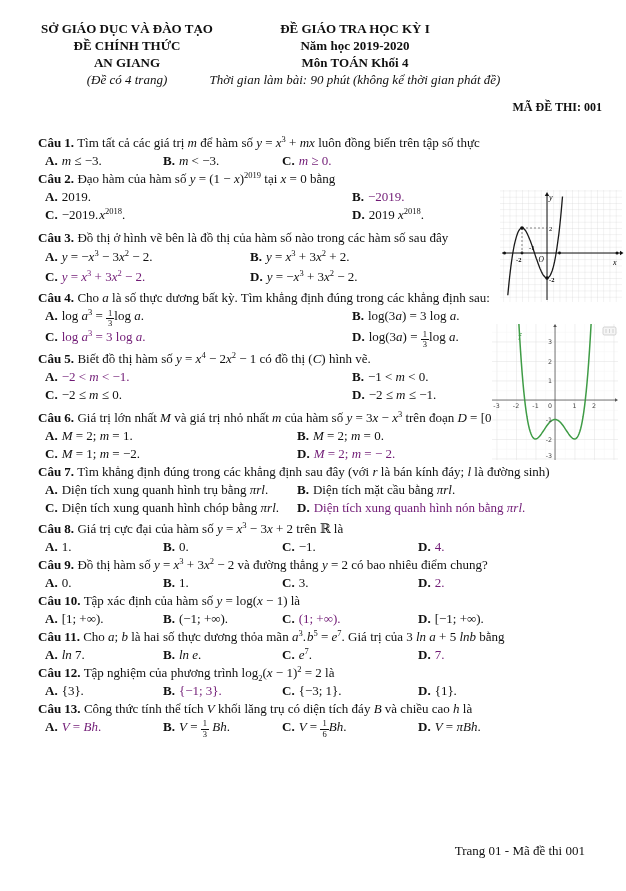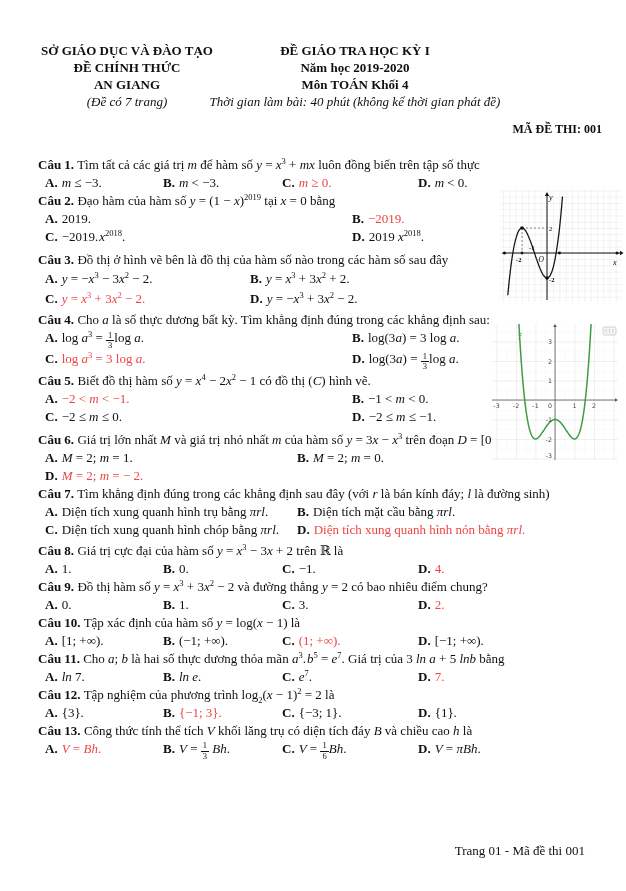--- a/index.html
+++ b/index.html
@@ -1,34 +1,34 @@
 <!DOCTYPE html>
 <html><head>
 <meta charset="utf-8">
 <style>
   html,body{margin:0;padding:0;background:#fff;}
   .page{position:relative;width:626px;height:891px;background:#fff;overflow:hidden;
         font-family:"Liberation Serif","DejaVu Serif",serif;font-size:13px;color:#101010;}
   
-  .header{position:relative;height:70px;margin-top:42px;}
+  .header{position:relative;height:70px;margin-top:20px;}
   .header-left{position:absolute;left:38px;top:0;width:178px;text-align:center;font-weight:bold;line-height:17px;}
   .header-right{position:absolute;left:190px;top:0;width:330px;text-align:center;font-weight:bold;line-height:17px;}
   .hdr-italic{font-style:italic;font-weight:normal;}
   .exam-code{margin:10px 24px 0 0;text-align:right;font-weight:bold;font-size:12px;}
   
   .questions{margin:19px 0 0 38px;}
   .stem,.opt{line-height:18px;white-space:nowrap;}
   .ql{font-weight:bold;}
   .opts{margin-left:7px;display:grid;}
   .row4{grid-template-columns:118px 119px 136px auto;}
   .col2a{grid-template-columns:307px auto;}
   .col2b{grid-template-columns:252px auto;}
   .col2c{grid-template-columns:205px auto;}
   .ol{font-weight:bold;margin-right:4px;}
-  .red{color:#ef4444;}
+  .red{color:#701a75;}
   sup{font-size:8.5px;line-height:0;}
   sub{font-size:8.5px;line-height:0;}
   .frac{display:inline-block;text-align:center;vertical-align:-6px;line-height:1.1;font-size:8.5px;font-style:normal;}
   .fn{display:block;border-bottom:1px solid #111;padding:0 2px;}
   .fd{display:block;}
   
   .question:nth-child(2){margin-bottom:5px;}
   .question:nth-child(3){margin-bottom:2px;}
   .question:nth-child(3) .opt{line-height:20px;}
   .question:nth-child(5){margin-bottom:5px;}
@@ -44,39 +44,38 @@
 </head>
 <body>
 
 <div class="page">
 
   <div class="header">
     <div class="header-left">
       <div>SỞ GIÁO DỤC VÀ ĐÀO TẠO</div>
       <div>ĐỀ CHÍNH THỨC</div>
       <div>AN GIANG</div>
-      <div class="hdr-italic">(Đề có 7 trang)</div>
+      <div class="hdr-italic">(Đề có 4 trang)</div>
     </div>
     <div class="header-right">
       <div>ĐỀ GIÁO TRA HỌC KỲ I</div>
       <div>Năm học 2019-2020</div>
       <div>Môn TOÁN Khối 4</div>
-      <div class="hdr-italic">Thời gian làm bài: 40 phút (không kể thời gian phát đề)</div>
+      <div class="hdr-italic">Thời gian làm bài: 90 phút (không kể thời gian phát đề)</div>
     </div>
   </div>
   <div class="exam-code">MÃ ĐỀ THI:  001</div>
 
   <div class="questions">
       <div class="question">
         <div class="stem"><span class="ql">Câu 1.</span> Tìm tất cả các giá trị <i>m</i> để hàm số <i>y</i> = <i>x</i><sup>3</sup> + <i>mx</i> luôn đồng biến trên tập số thực</div>
         <div class="opts row4">
           <div class="opt"><span class="ol">A.</span><span class="ob"><i>m</i> ≤ −3.</span></div>
           <div class="opt"><span class="ol">B.</span><span class="ob"><i>m</i> &lt; −3.</span></div>
           <div class="opt"><span class="ol">C.</span><span class="ob red"><i>m</i> ≥ 0.</span></div>
-          <div class="opt"><span class="ol">D.</span><span class="ob"><i>m</i> &lt; 0.</span></div>
         </div>
       </div>
       <div class="question">
         <div class="stem"><span class="ql">Câu 2.</span> Đạo hàm của hàm số <i>y</i> = (1 − <i>x</i>)<sup>2019</sup> tại <i>x</i> = 0 bằng</div>
         <div class="opts col2a">
           <div class="opt"><span class="ol">A.</span><span class="ob">2019.</span></div>
           <div class="opt"><span class="ol">B.</span><span class="ob red">−2019.</span></div>
           <div class="opt"><span class="ol">C.</span><span class="ob">−2019. <i>x</i><sup>2018</sup>.</span></div>
           <div class="opt"><span class="ol">D.</span><span class="ob">2019 <i>x</i><sup>2018</sup>.</span></div>
         </div>
@@ -106,20 +105,21 @@
           <div class="opt"><span class="ol">B.</span><span class="ob">−1 &lt; <i>m</i> &lt; 0.</span></div>
           <div class="opt"><span class="ol">C.</span><span class="ob">−2 ≤ <i>m</i> ≤ 0.</span></div>
           <div class="opt"><span class="ol">D.</span><span class="ob">−2 ≤ <i>m</i> ≤ −1.</span></div>
         </div>
       </div>
       <div class="question">
         <div class="stem"><span class="ql">Câu 6.</span> Giá trị lớn nhất <i>M</i> và giá trị nhỏ nhất <i>m</i> của hàm số <i>y</i> = 3<i>x</i> − <i>x</i><sup>3</sup> trên đoạn <i>D</i> = [0; 2] là</div>
         <div class="opts col2b">
           <div class="opt"><span class="ol">A.</span><span class="ob"><i>M</i> = 2; <i>m</i> = 1.</span></div>
           <div class="opt"><span class="ol">B.</span><span class="ob"><i>M</i> = 2; <i>m</i> = 0.</span></div>
+          <div class="opt"><span class="ol">C.</span><span class="ob"><i>M</i> = 1; <i>m</i> = −2.</span></div>
           <div class="opt"><span class="ol">D.</span><span class="ob red"><i>M</i> = 2; <i>m</i> = − 2.</span></div>
         </div>
       </div>
       <div class="question">
         <div class="stem"><span class="ql">Câu 7.</span> Tìm khẳng định đúng trong các khẳng định sau đây (với <i>r</i> là bán kính đáy; <i>l</i> là đường sinh)</div>
         <div class="opts col2b">
           <div class="opt"><span class="ol">A.</span><span class="ob">Diện tích xung quanh hình trụ bằng <i>πrl</i>.</span></div>
           <div class="opt"><span class="ol">B.</span><span class="ob">Diện tích mặt cầu bằng <i>πrl</i>.</span></div>
           <div class="opt"><span class="ol">C.</span><span class="ob">Diện tích xung quanh hình chóp bằng <i>πrl</i>.</span></div>
           <div class="opt"><span class="ol">D.</span><span class="ob red">Diện tích xung quanh hình nón bằng <i>πrl</i>.</span></div>

